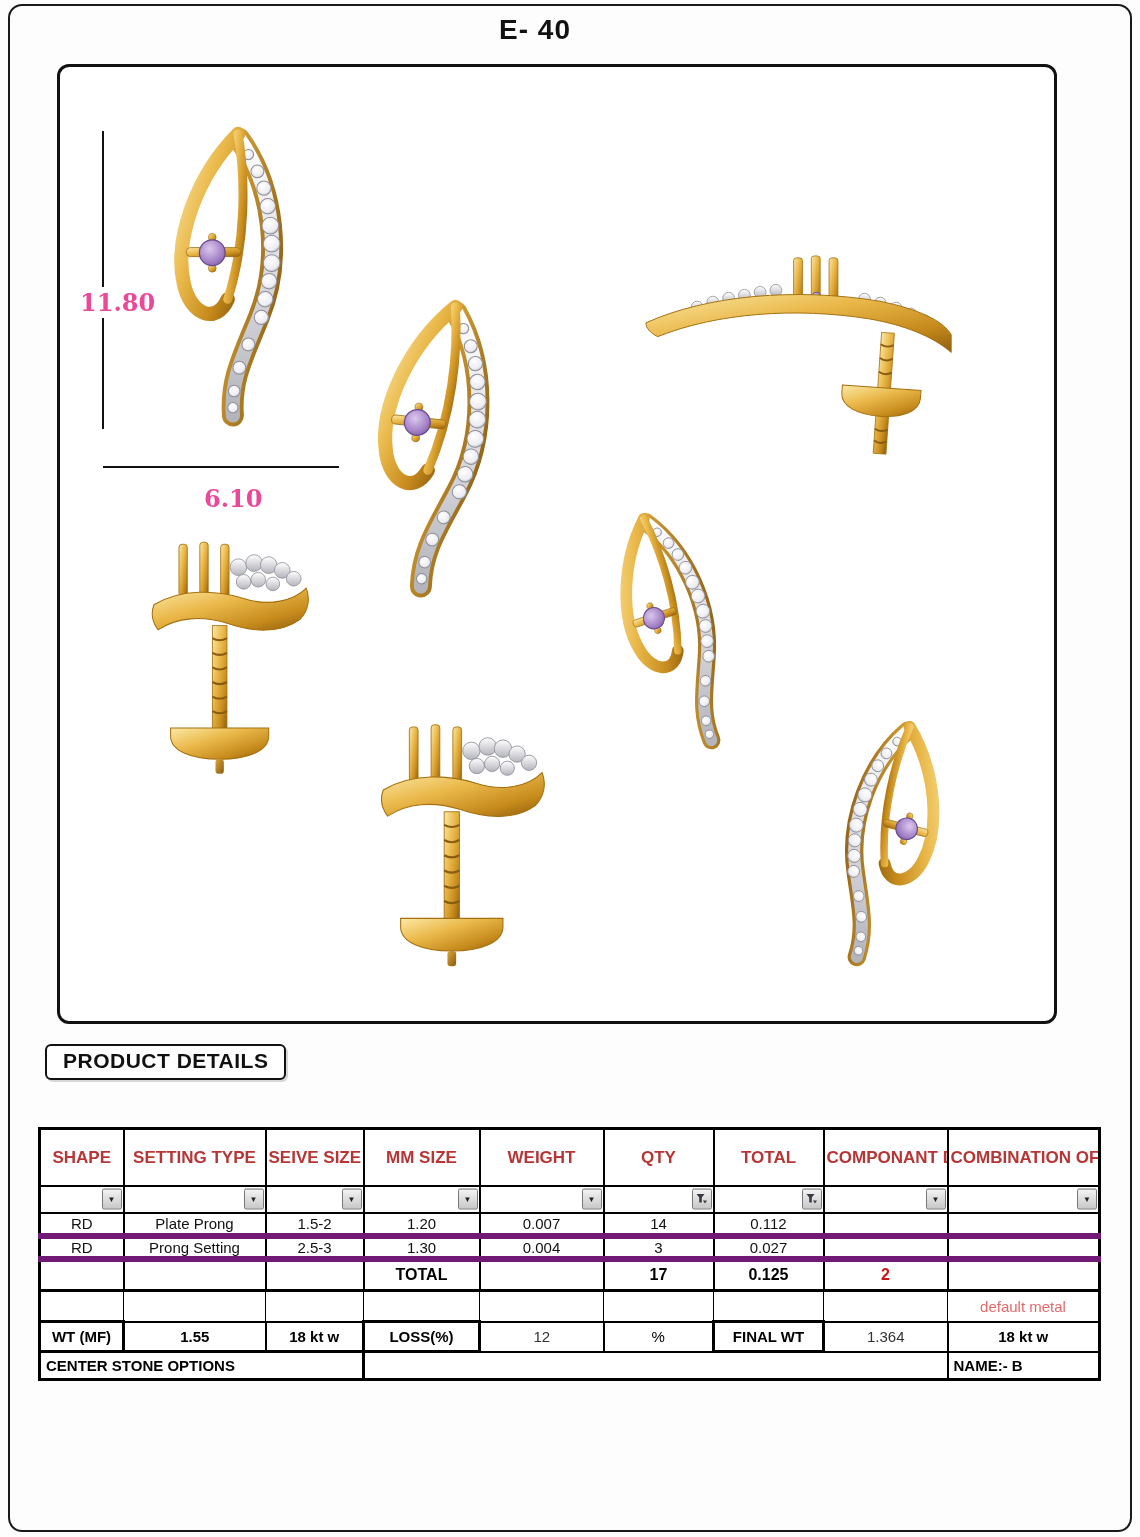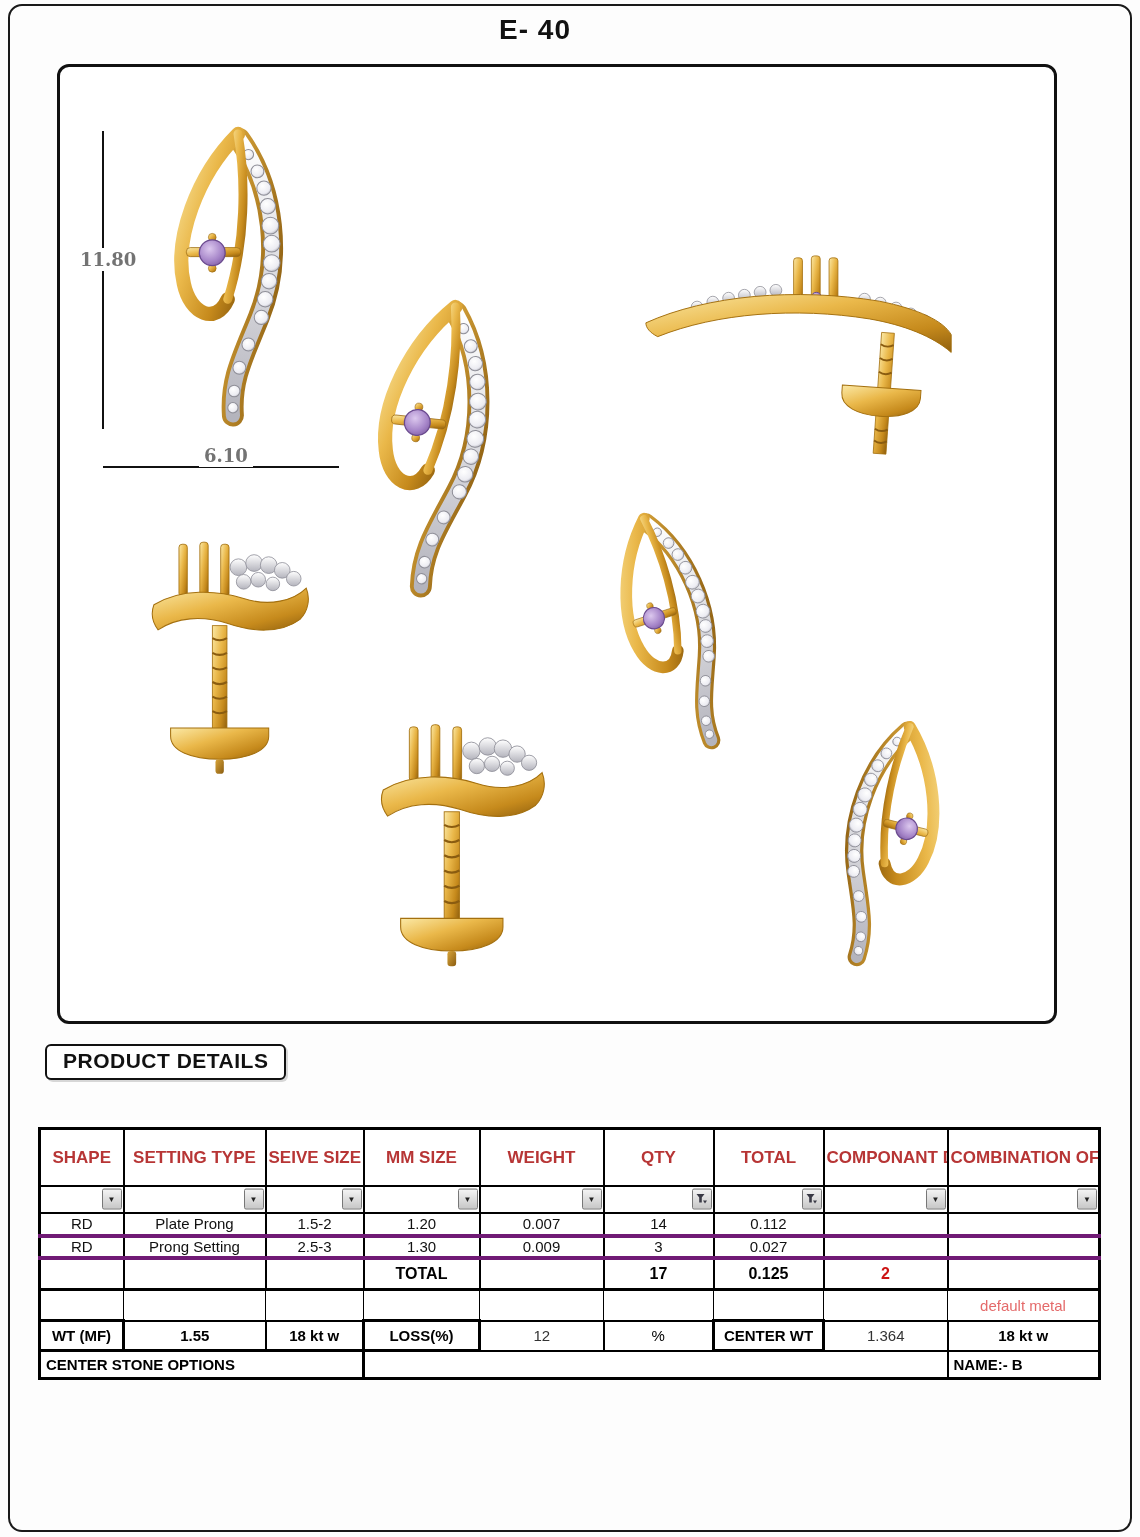--- a/index.html
+++ b/index.html
@@ -8,41 +8,41 @@
   .outer-border{position:absolute;left:8px;top:4px;width:1120px;height:1524px;
         border:2px solid #1a1a1a;border-radius:14px;}
   .doc-title{position:absolute;left:0;top:14px;width:1070px;text-align:center;
         font-size:28px;font-weight:bold;color:#111;letter-spacing:1px;}
   .image-box{position:absolute;left:57px;top:64px;width:994px;height:954px;
         border:3px solid #111;border-radius:12px;background:#ffffff;}
   .view{position:absolute;}
   
   .dim-vline{position:absolute;left:99px;top:128px;width:2px;height:298px;background:#111;}
   .dim-hline{position:absolute;left:100px;top:463px;width:236px;height:2px;background:#111;}
-  .dim-label{position:absolute;background:#ffffff;color:#737373;
-        font-family:"DejaVu Serif","Liberation Serif",serif;font-weight:bold;font-size:18px;
-        padding:1px 5px;}
+  .dim-label{position:absolute;background:#ffffff;color:#ec4899;
+        font-family:"DejaVu Serif","Liberation Serif",serif;font-weight:bold;font-size:24px;
+        padding:1px 5px;margin-top:39px;}
   .dim-label.v{left:72px;top:245px;}
   .dim-label.h{left:196px;top:441px;}
   
   .pd-label{position:absolute;left:45px;top:1044px;border:2px solid #111;border-radius:6px;
         background:#fff;padding:3px 16px 5px 16px;font-size:21px;font-weight:bold;color:#111;
         letter-spacing:0.5px;box-shadow:2px 2px 0 rgba(0,0,0,0.15);}
   
   table.spec{position:absolute;left:38px;top:1127px;width:1060px;border-collapse:collapse;
         table-layout:fixed;background:#fff;border:3px solid #000;}
   table.spec td,table.spec th{border:2px solid #000;padding:0 2px;text-align:center;
         overflow:hidden;white-space:nowrap;}
   th.hdr{color:#b73535;font-size:17px;font-weight:bold;white-space:normal;line-height:1.25;}
   tr.row-header{height:57px;}
   tr.row-filter{height:27px;}
   tr.row-filter td{border-bottom:2px solid #000;padding:0;}
   tr.row-data1{height:23px;}
   tr.row-data2{height:22px;}
-  tr.row-data1 td,tr.row-data2 td{border-top:1px solid #000;border-bottom:4px solid #701a75;font-size:15px;color:#111;}
+  tr.row-data1 td,tr.row-data2 td{border-top:1px solid #000;border-bottom:6px solid #701a75;font-size:15px;color:#111;}
   tr.row-total{height:32px;}
   tr.row-total td{border-top:2px solid #000;border-bottom:3px solid #000;}
   tr.row-defmetal{height:31px;}
   tr.row-defmetal td{border-bottom:2px solid #000;border-left:1px solid #000;border-right:1px solid #000;}
   tr.row-wt{height:30px;}
   tr.row-wt td{border-top:2px solid #000;border-bottom:2px solid #000;font-size:15px;}
   tr.row-finding{height:28px;}
   tr.row-center{height:28px;}
   tr.row-finding td,tr.row-center td{font-size:15px;font-weight:bold;text-align:left;padding-left:5px;}
   td.thickbox{border:3px solid #000 !important;font-weight:bold;}
@@ -331,21 +331,21 @@
       <td>0.112</td>
       <td></td>
       <td></td>
     </tr>
 
     <tr class="row-data2">
       <td>RD</td>
       <td>Prong Setting</td>
       <td>2.5-3</td>
       <td class="small">1.30</td>
-      <td>0.009</td>
+      <td>0.004</td>
       <td>3</td>
       <td>0.027</td>
       <td></td>
       <td></td>
     </tr>
 
     <tr class="row-total">
       <td></td>
       <td></td>
       <td></td>
@@ -369,21 +369,21 @@
       <td class="pink">default metal</td>
     </tr>
 
     <tr class="row-wt">
       <td class="thickbox">WT (MF)</td>
       <td class="b">1.55</td>
       <td class="b">18 kt w</td>
       <td class="thickbox">LOSS(%)</td>
       <td class="muted">12</td>
       <td>%</td>
-      <td class="thickbox">CENTER WT</td>
+      <td class="thickbox">FINAL WT</td>
       <td class="muted">1.364</td>
       <td class="b">18 kt w</td>
     </tr>
 
 
     <tr class="row-center">
       <td colspan="3" class="thickbox">CENTER STONE OPTIONS</td>
       <td colspan="5"></td>
       <td>NAME:- B</td>
     </tr>

